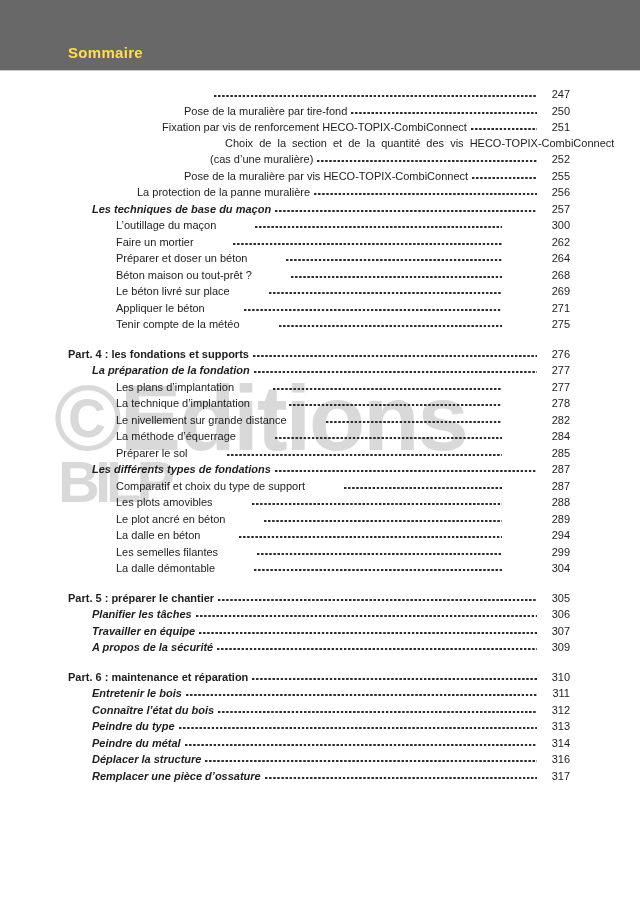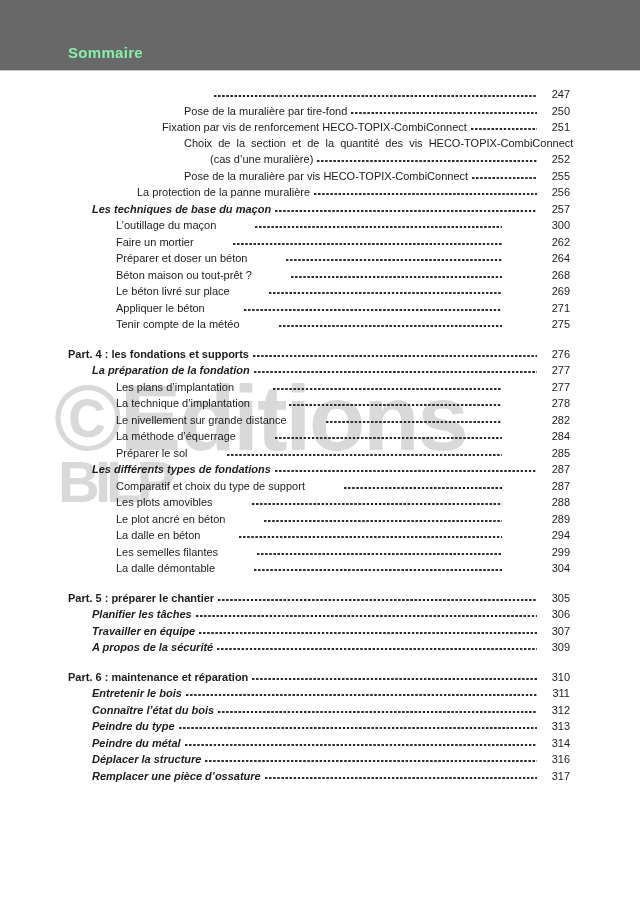--- a/index.html
+++ b/index.html
@@ -1,38 +1,38 @@
 <!DOCTYPE html>
 <html><head>
 <meta charset="utf-8">
 <style>
   html,body{margin:0;padding:0;background:#fff;}
   .page{position:relative;width:640px;height:905px;background:#ffffff;overflow:hidden;
         font-family:"Liberation Sans", sans-serif;color:#1d1d1d;}
   .header{position:absolute;top:0;left:0;width:640px;height:70px;background:#686868;
           border-bottom:1px solid #c9c9c9;display:flex;align-items:flex-end;z-index:2;}
-  .header .title{color:#86efac;font-size:15px;font-weight:bold;letter-spacing:.3px;
+  .header .title{color:#fde047;font-size:15px;font-weight:bold;letter-spacing:.3px;
                  padding:0 0 9px 68px;}
   .watermark{position:absolute;z-index:0;color:#d9d9d9;font-weight:bold;white-space:nowrap;
              user-select:none;}
   .wm1{top:366px;left:54px;font-size:92px;letter-spacing:-2px;}
   .wm2{top:448px;left:58px;font-size:58px;letter-spacing:-5px;}
   .content{position:absolute;top:86px;left:68px;width:502px;z-index:1;}
   .row{display:flex;align-items:baseline;line-height:15.5px;font-size:11px;white-space:nowrap;}
   .label{white-space:nowrap;}
   .dots{flex:1 1 0;min-width:0;height:12px;margin:0 0 0 4px;
         background-image:radial-gradient(circle 1px at 1.2px 10px, #2e2e2e 99%, transparent 100%);
         background-size:4.1px 12px;background-repeat:repeat-x;}
   .page-num{width:22px;margin-left:11px;text-align:right;font-weight:normal;font-style:normal;}
   .lvl0{padding-left:0;}   .lvl1{padding-left:24px;} .lvl2{padding-left:48px;gap:35px;}
   .lvl3{padding-left:69px;}.lvl4{padding-left:94px;} .lvl5{padding-left:116px;}
   .lvl6{padding-left:142px;justify-content:center;}
   .b .label{font-weight:bold;}
   .bi .label{font-weight:bold;font-style:italic;}
-  .spread .label{word-spacing:3px;}
+  .spread .label{word-spacing:3px;margin-left:41px;}
   .spacer{height:13px;}
 </style>
 </head>
 <body>
 
 <div class="page">
 
   <div class="header">
     <div class="title">Sommaire</div>
   </div>

